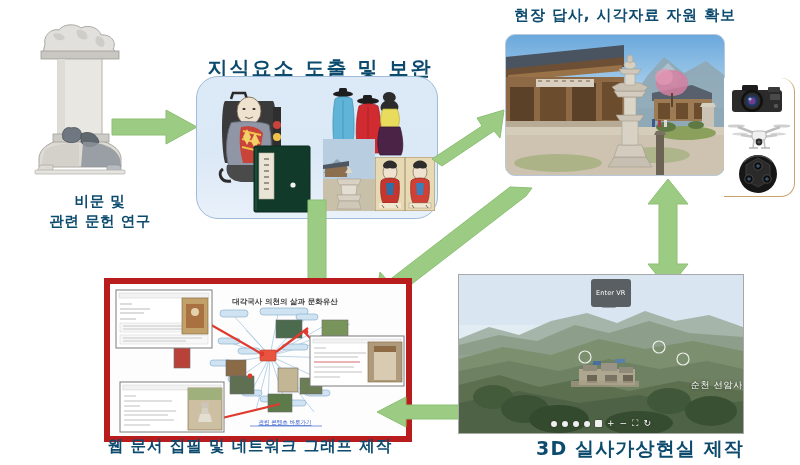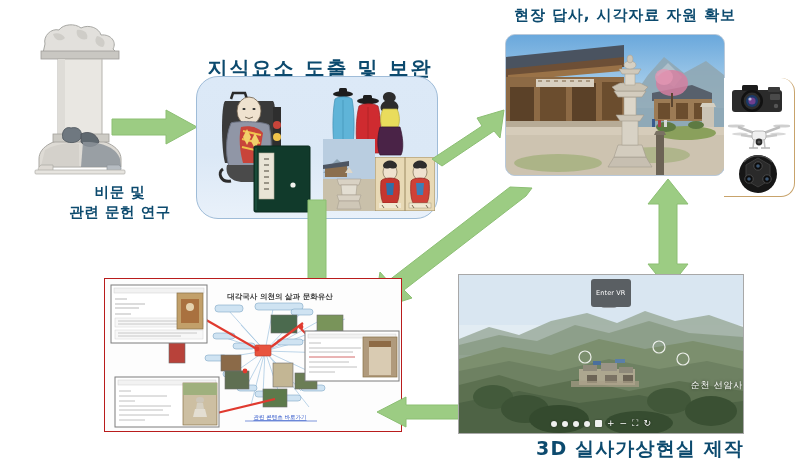--- a/index.html
+++ b/index.html
@@ -38,21 +38,21 @@
   #stele-illustration{left:25px;top:22px;width:110px;height:160px;}
 
   
   .photo-frame{border-radius:8px;overflow:hidden;}
   #temple-photo{left:505px;top:34px;width:218px;height:140px;
      border:1.5px solid #b9c9da;border-radius:10px;overflow:hidden;background:#8fb6d8;}
   #device-panel{left:724px;top:78px;width:70px;height:118px;
      border:1.4px solid #c8a36b;border-top:none;border-left:none;
      border-radius:0 14px 14px 0;background:#ffffff;}
   #webdoc-screenshot{left:104px;top:278px;width:296px;height:152px;
-     border:1px solid #b91c1c;background:#fdfdfd;overflow:hidden;}
+     border:6px solid #b91c1c;background:#fdfdfd;overflow:hidden;}
   #vr-screenshot{left:458px;top:274px;width:284px;height:158px;
      border:1px solid #a8a8a8;overflow:hidden;background:#cfe0ef;}
 
   
 
   
   .sky{position:absolute;left:0;top:0;width:100%;height:52%;
      background:linear-gradient(180deg,#6aa8dc 0%,#9cc7e8 60%,#c8ddef 100%);}
   .graph-edge{stroke:#9fc3df;stroke-width:.7;fill:none;}
   .graph-edge.red{stroke:#e03a2f;stroke-width:2.2;}
@@ -108,21 +108,21 @@
 
       <path d="M58 120 C76 119 92 126 95 137 L96 145 L56 145 Z" fill="#8d949b" opacity=".85"></path>
       <path d="M20 128 C30 122 44 120 54 122 L54 144 L16 144 Z" fill="#d4d1cb"></path>
 
       <path d="M16 143 C12 146 12 150 18 150 L28 150 L28 143 Z" fill="#ddd9d3" stroke="#aba9a4" stroke-width=".7"></path>
       <path d="M82 143 L94 143 C98 146 96 150 90 150 L82 150 Z" fill="#b6bcc2" stroke="#8f959b" stroke-width=".7"></path>
       <rect x="10" y="148" width="90" height="4" rx="1" fill="#e6e4df" stroke="#aeaca7" stroke-width=".7"></rect>
     </svg>
   </div>
 
-  <div class="abs label" id="label-stele" style="top:183px;margin-left:20px;">비문 및
+  <div class="abs label" id="label-stele" style="top:192px;">비문 및
 관련 문헌 연구</div>
 
   <div class="abs arrow" style="left:112px;top:108px;">
     <svg width="86" height="38" viewBox="0 0 86 38">
       <polygon points="0,11 54,11 54,2 85,19 54,36 54,27 0,27"></polygon>
     </svg>
   </div>
 
   <div class="abs label" id="label-knowledge">지식요소 도출 및 보완</div>
 
@@ -483,20 +483,21 @@
         </g>
         <rect x="78" y="104" width="34" height="42" fill="#cdbfa2" stroke="#8a7348" stroke-width=".7"></rect>
         <rect x="78" y="104" width="34" height="12" fill="#9fb07d"></rect>
         <path d="M88 138 L102 138 L100 130 L90 130 Z" fill="#e3ded2"></path>
         <path d="M91 130 L99 130 L98 124 L92 124 Z" fill="#d6d0c2"></path>
         <ellipse cx="95" cy="121" rx="4" ry="3" fill="#cdc6b8"></ellipse>
       </g>
     </svg>
   </div>
 
+  <div class="abs label" id="label-webdoc">웹 문서 집필 및 네트워크 그래프 제작</div>
 
   <div class="abs arrow" style="left:376px;top:396px;">
     <svg width="86" height="32" viewBox="0 0 86 32">
       <polygon points="86,9 30,9 30,1 1,16 30,31 30,23 86,23"></polygon>
     </svg>
   </div>
 
   <div class="abs" id="vr-screenshot">
     <svg width="284" height="158" viewBox="0 0 284 158" style="position:absolute;left:0;top:0;">
 

